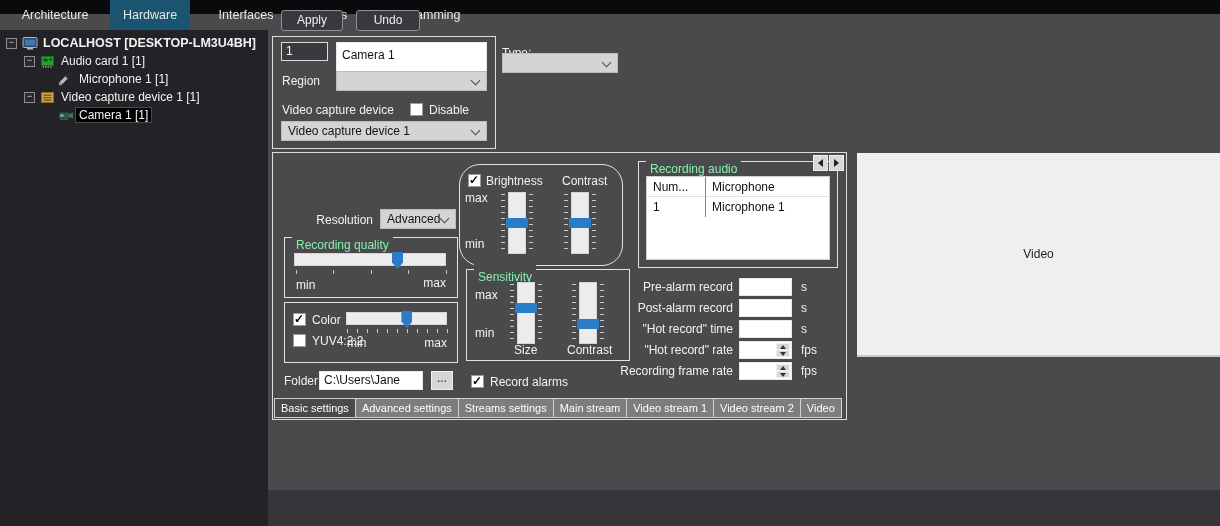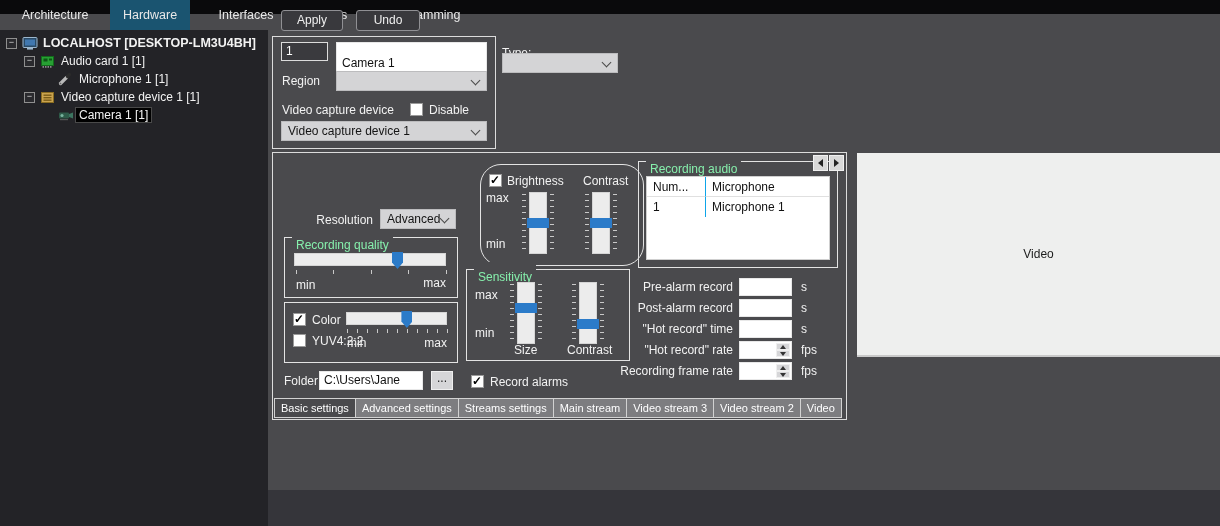--- a/index.html
+++ b/index.html
@@ -56,21 +56,21 @@
   
   .spinner{position:absolute;right:1px;top:1px;bottom:1px;width:14px;display:flex;flex-direction:column;}
   .spinner span{flex:1;background:#d6d6d8;border:1px solid #efefef;display:flex;align-items:center;justify-content:center;}
   .sp-up i{width:0;height:0;border:3px solid transparent;border-bottom:4px solid #333;margin-top:-3px;}
   .sp-dn i{width:0;height:0;border:3px solid transparent;border-top:4px solid #333;margin-bottom:-3px;}
 
   
   .topform{position:absolute;left:272px;top:36px;width:222px;height:111px;border:1px solid #dcdcdc;}
   .id-input{position:absolute;left:8px;top:5px;width:47px;height:19px;background:#3a3a3e;
     border:1px solid #dcdcdc;color:#fff;line-height:17px;padding:0 4px;box-sizing:border-box;}
-  .name-input{position:absolute;left:63px;top:5px;width:151px;height:35px;line-height:17px;padding:12px 5px;}
+  .name-input{position:absolute;left:63px;top:5px;width:151px;height:35px;line-height:17px;padding:4px 5px;}
 
   
   .mainbox{position:absolute;left:272px;top:152px;width:573px;height:266px;border:1px solid #dcdcdc;box-sizing:content-box;}
 
   
   .ra-table{position:absolute;left:7px;top:14px;right:7px;bottom:7px;background:#fff;color:#111;border:1px solid #cfcfcf;}
   .ra-row{display:flex;height:20px;line-height:20px;}
   .ra-head .ra-cell{border-bottom:1px solid #e0e0e0;}
   .ra-cell{padding:0 6px;white-space:nowrap;overflow:hidden;}
   .ra-cell:first-child{width:46px;flex:0 0 auto;border-right:1px solid #0ea5e9;}
@@ -234,21 +234,21 @@
       </div>
       <div class="hticks ticks-fine" style="left:62px;top:26px;width:101px;"></div>
       <span class="label" style="position:absolute;left:62px;top:33px;">min</span>
       <span class="label" style="position:absolute;right:10px;top:33px;">max</span>
     </div>
 
     <span class="label" style="position:absolute;left:11px;top:221px;">Folder</span>
     <div class="whitebox" style="left:46px;top:218px;width:104px;height:19px;line-height:17px;padding:0 4px;">C:\Users\Jane</div>
     <div style="position:absolute;left:158px;top:218px;width:22px;height:19px;background:#d6d6d8;border:1px solid #efefef;box-sizing:border-box;text-align:center;line-height:13px;color:#222;">...</div>
 
-    <div class="plainbox" style="left:207px;top:11px;width:162px;height:100px;border-radius:21px;">
+    <div class="plainbox" style="left:186px;top:11px;width:162px;height:100px;border-radius:21px;">
       <span class="checkbox checked" style="left:8px;top:9px;"></span>
       <span class="label" style="position:absolute;left:26px;top:9px;">Brightness</span>
       <span class="label" style="position:absolute;left:102px;top:9px;">Contrast</span>
       <span class="label" style="position:absolute;left:5px;top:26px;">max</span>
       <span class="label" style="position:absolute;left:5px;top:72px;">min</span>
       <div class="vticks" style="left:41px;top:29px;height:60px;"></div>
       <div class="vtrack" style="left:48px;top:27px;height:62px;">
         <div class="vthumb" style="top: 50%;"></div>
       </div>
       <div class="vticks" style="left:69px;top:29px;height:60px;"></div>
@@ -334,21 +334,21 @@
             </span></span>
           <span class="rf-unit">fps</span>
         </div>
       </div>
 
     <div class="tabstrip">
         <div class="tab active">Basic settings</div>
         <div class="tab">Advanced settings</div>
         <div class="tab">Streams settings</div>
         <div class="tab">Main stream</div>
-        <div class="tab">Video stream 3</div>
+        <div class="tab">Video stream 1</div>
         <div class="tab">Video stream 2</div>
         <div class="tab">Video</div>
       </div>
     <div class="tab-scroll">
       <span class="sbtn">
           <i class="tri-l"></i>
         </span>
       <span class="sbtn">
           <i class="tri-r"></i>
         </span>

